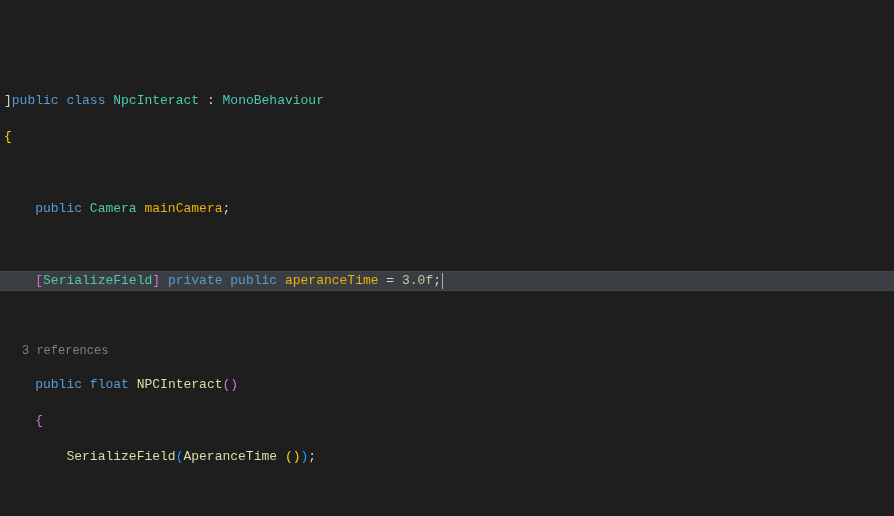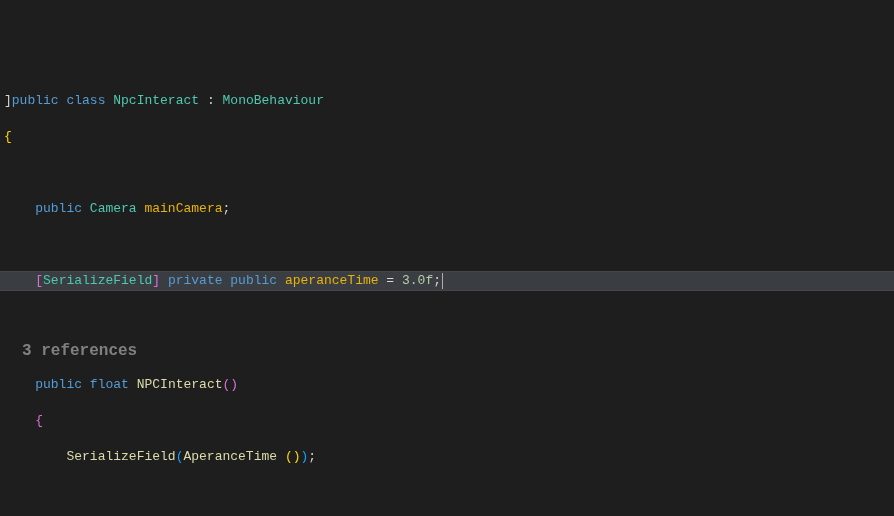--- a/index.html
+++ b/index.html
@@ -19,21 +19,21 @@
   .highlight-line { background: #3a3d41; outline: 1px solid #464646; }
   .kw   { color: #569cd6; }
   .type { color: #4ec9b0; }
   .fn   { color: #dcdcaa; }
   .num  { color: #b5cea8; }
   .brk  { color: #d4d4d4; }
   .attr { color: #eab308; }
   .yellow-brace { color: #ffd700; }
   .magenta-brace { color: #da70d6; }
   .blue-brace { color: #179fff; }
-  .reference { color: #808080; font-size: 16px; line-height: 14px; padding-left: 22px; font-weight: bold; }
+  .reference { color: #808080; font-size: 12px; line-height: 14px; padding-left: 22px; }
   .cursor {
     display: inline-block;
     width: 1px;
     height: 16px;
     background: #aeafad;
     vertical-align: middle;
     margin-left: 1px;
   }
 </style>
 </head>

